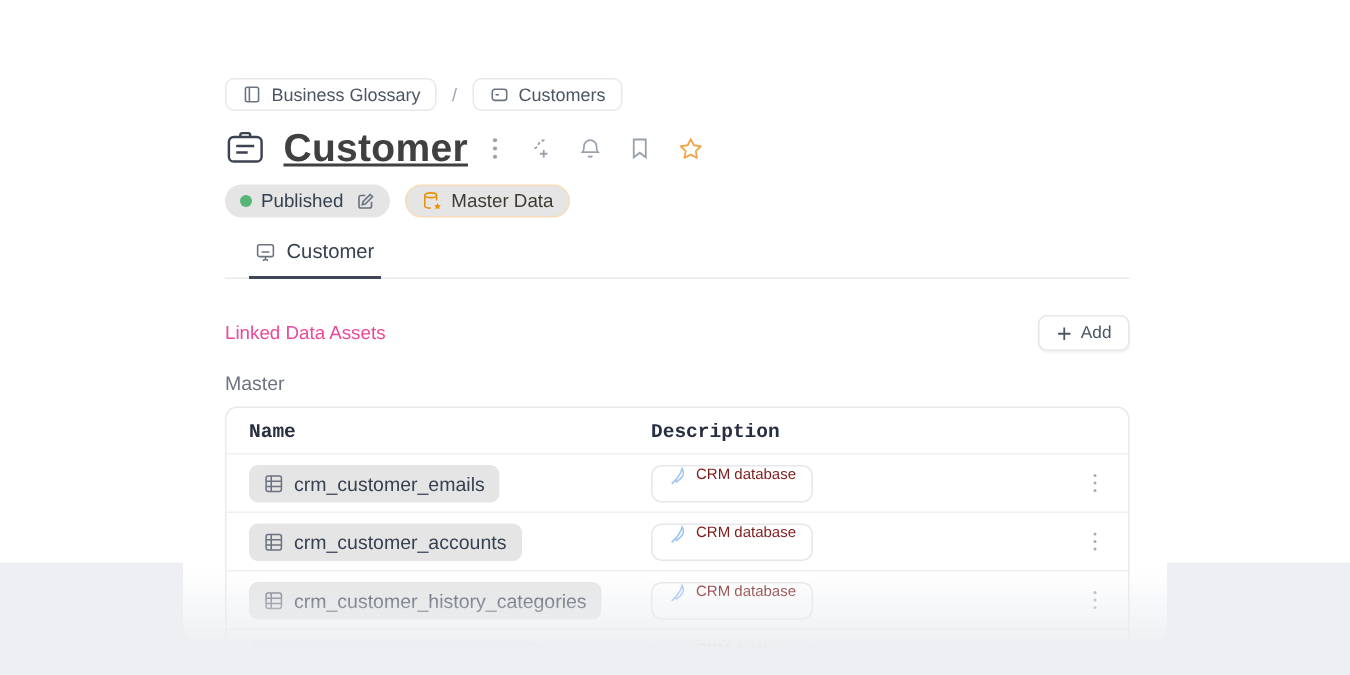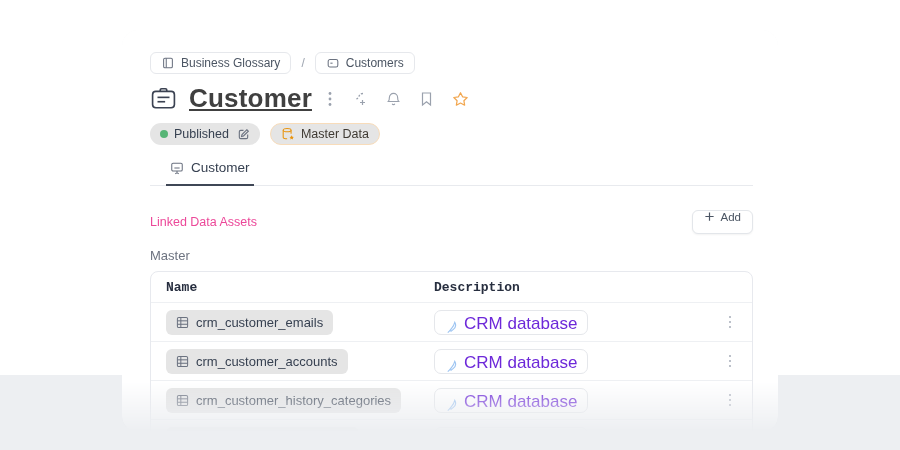--- a/index.html
+++ b/index.html
@@ -71,21 +71,21 @@
     padding: 0 4px 9px 4px; margin-left: 16px;
     border-bottom: 2px solid #3f4756; margin-bottom: -1px;
     cursor: pointer;
   }
   .tab .ic { color: #6b7280; }
 
   
   .section-head { display: flex; align-items: center; justify-content: space-between; margin-top: 24px; }
   .section-title { font-size: 12.5px; color: #ec4899; }
   .add-btn {
-    display: inline-flex; align-items: flex-start; gap: 6px;
+    display: inline-flex; align-items: center; gap: 6px;
     height: 24px; padding: 0 11px;
     background: #fff; border: 1px solid #e3e6ea; border-radius: 6px;
     box-shadow: 0 1px 2px rgba(0,0,0,.05);
     font-size: 11.5px; color: #4b5563; cursor: pointer;
   }
   .group-label { margin-top: 14px; font-size: 13px; color: #6d7380; }
 
   
   .assets-table { margin-top: 8px; border: 1px solid #e7e9ee; border-radius: 8px; background: #fff; }
   .t-row { display: flex; align-items: center; height: 39px; }
@@ -95,24 +95,24 @@
   .col-desc { flex: 1; display: flex; align-items: center; }
   .col-menu { width: 44px; display: flex; justify-content: center; }
   .th { font-size: 13px; font-weight: 700; color: #272e3f; font-family: Liberation Mono, monospace; }
   .name-chip {
     display: inline-flex; align-items: center; gap: 7px;
     height: 25px; padding: 0 10px; border-radius: 6px;
     background: #e5e5e5; font-size: 13px; color: #374151; cursor: pointer;
   }
   .name-chip .ic { color: #6b7280; }
   .desc-chip {
-    display: inline-flex; align-items: flex-end; gap: 6px;
+    display: inline-flex; align-items: flex-start; gap: 6px;
     height: 25px; padding: 0 10px; border-radius: 7px;
     background: #fff; border: 1px solid #e5e7eb;
-    font-size: 17px; color: #6d28d9; cursor: pointer;
+    font-size: 10px; color: #7f1d1d; cursor: pointer;
   }
   .desc-chip .ic { color: #9ec5f2; }
   .kebab { display: flex; flex-direction: column; gap: 2.5px; cursor: pointer; padding: 4px; }
   .kebab i { width: 2.5px; height: 2.5px; border-radius: 50%; background: #a6acb8; display: block; }
 </style>
 </head>
 <body>
 
 <div class="bottom-strip"></div>
 

